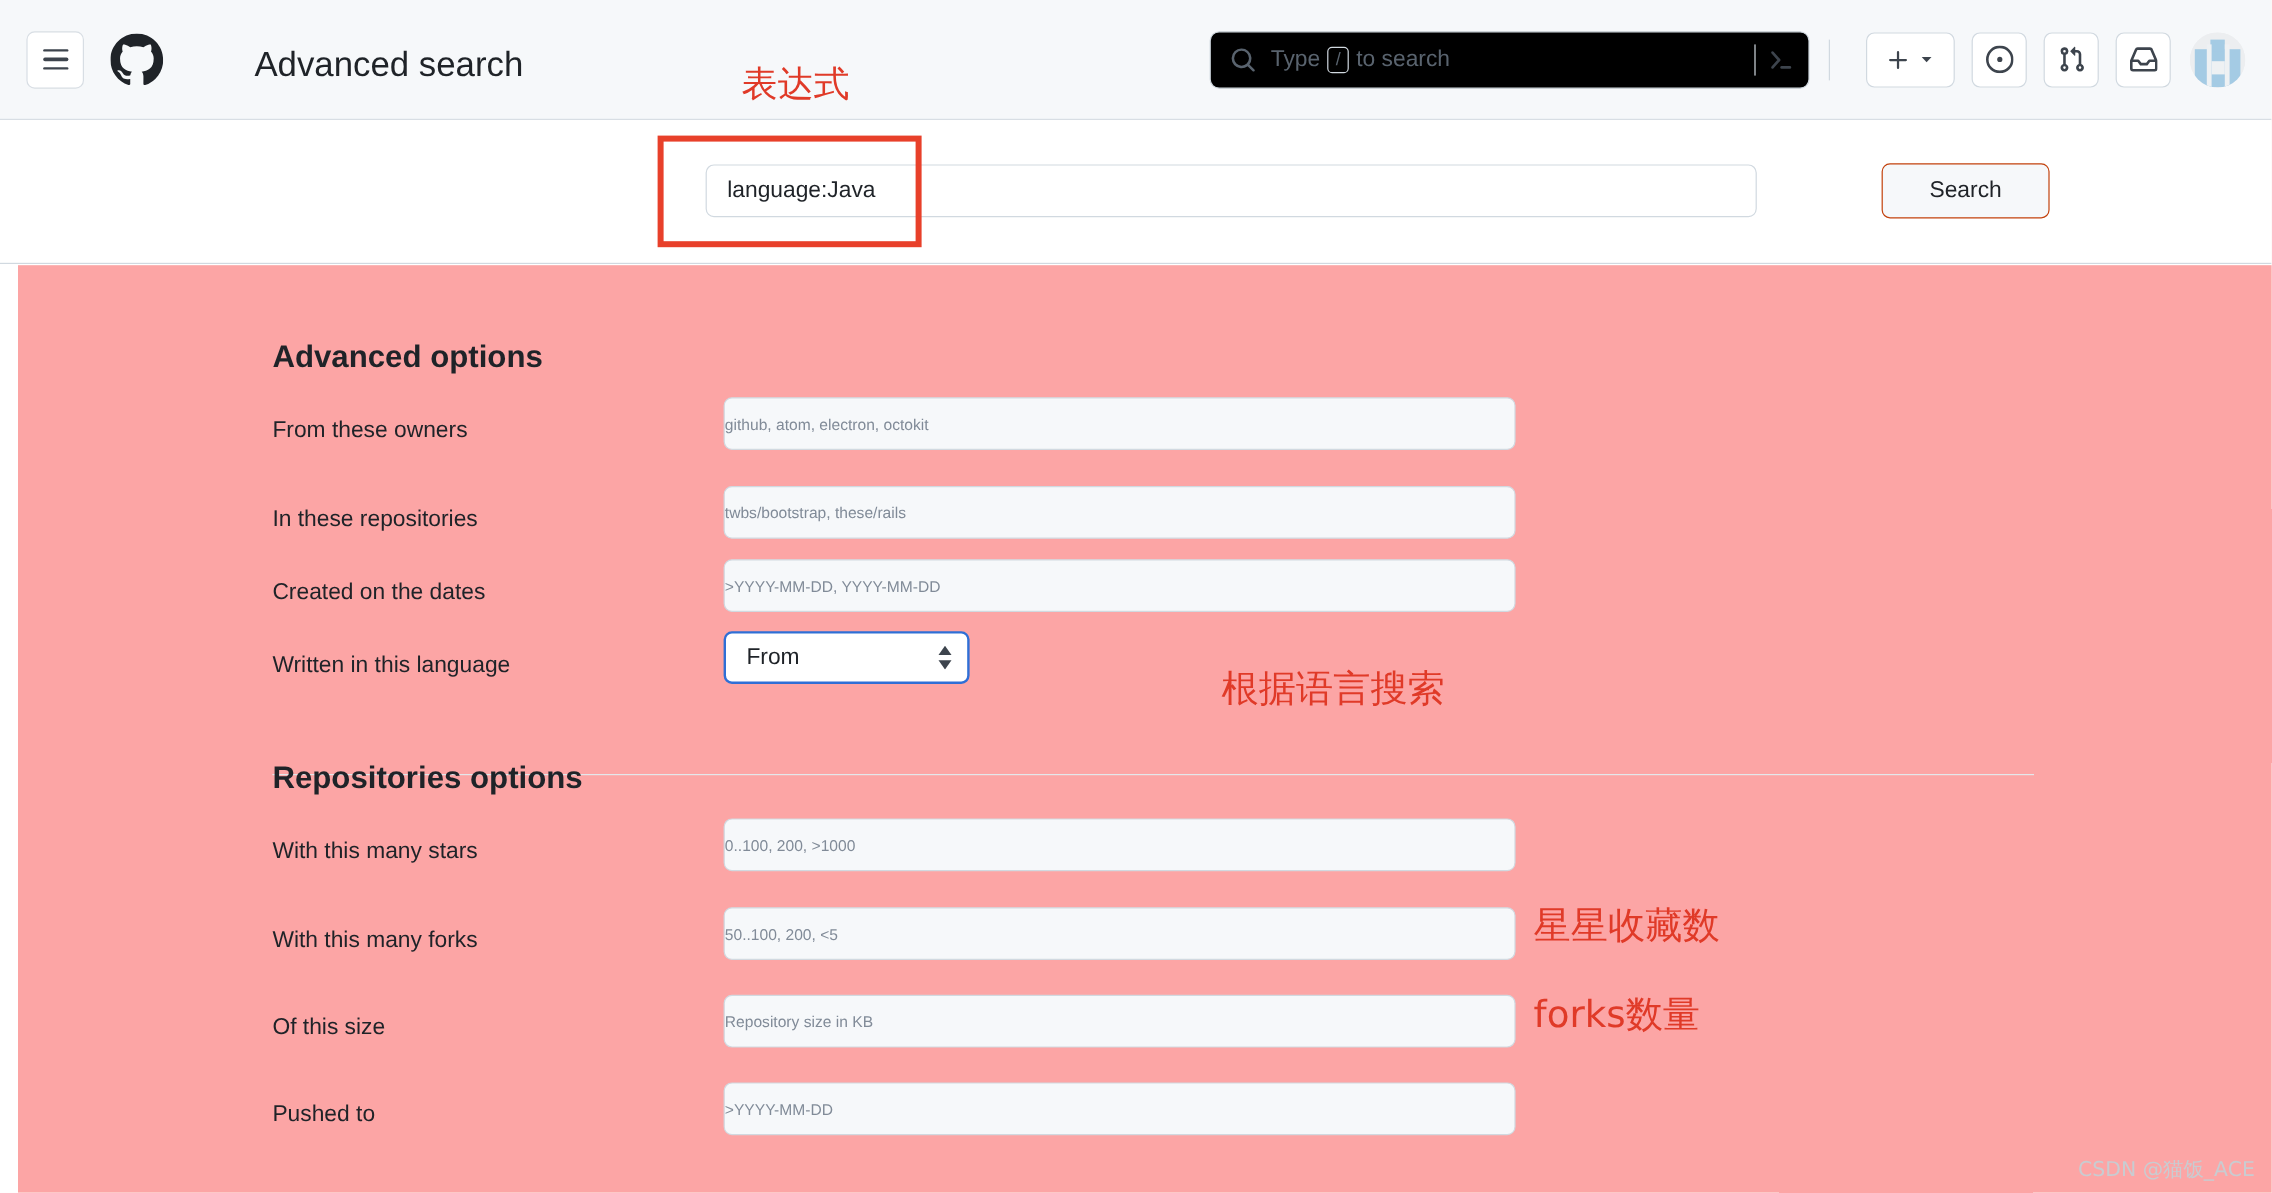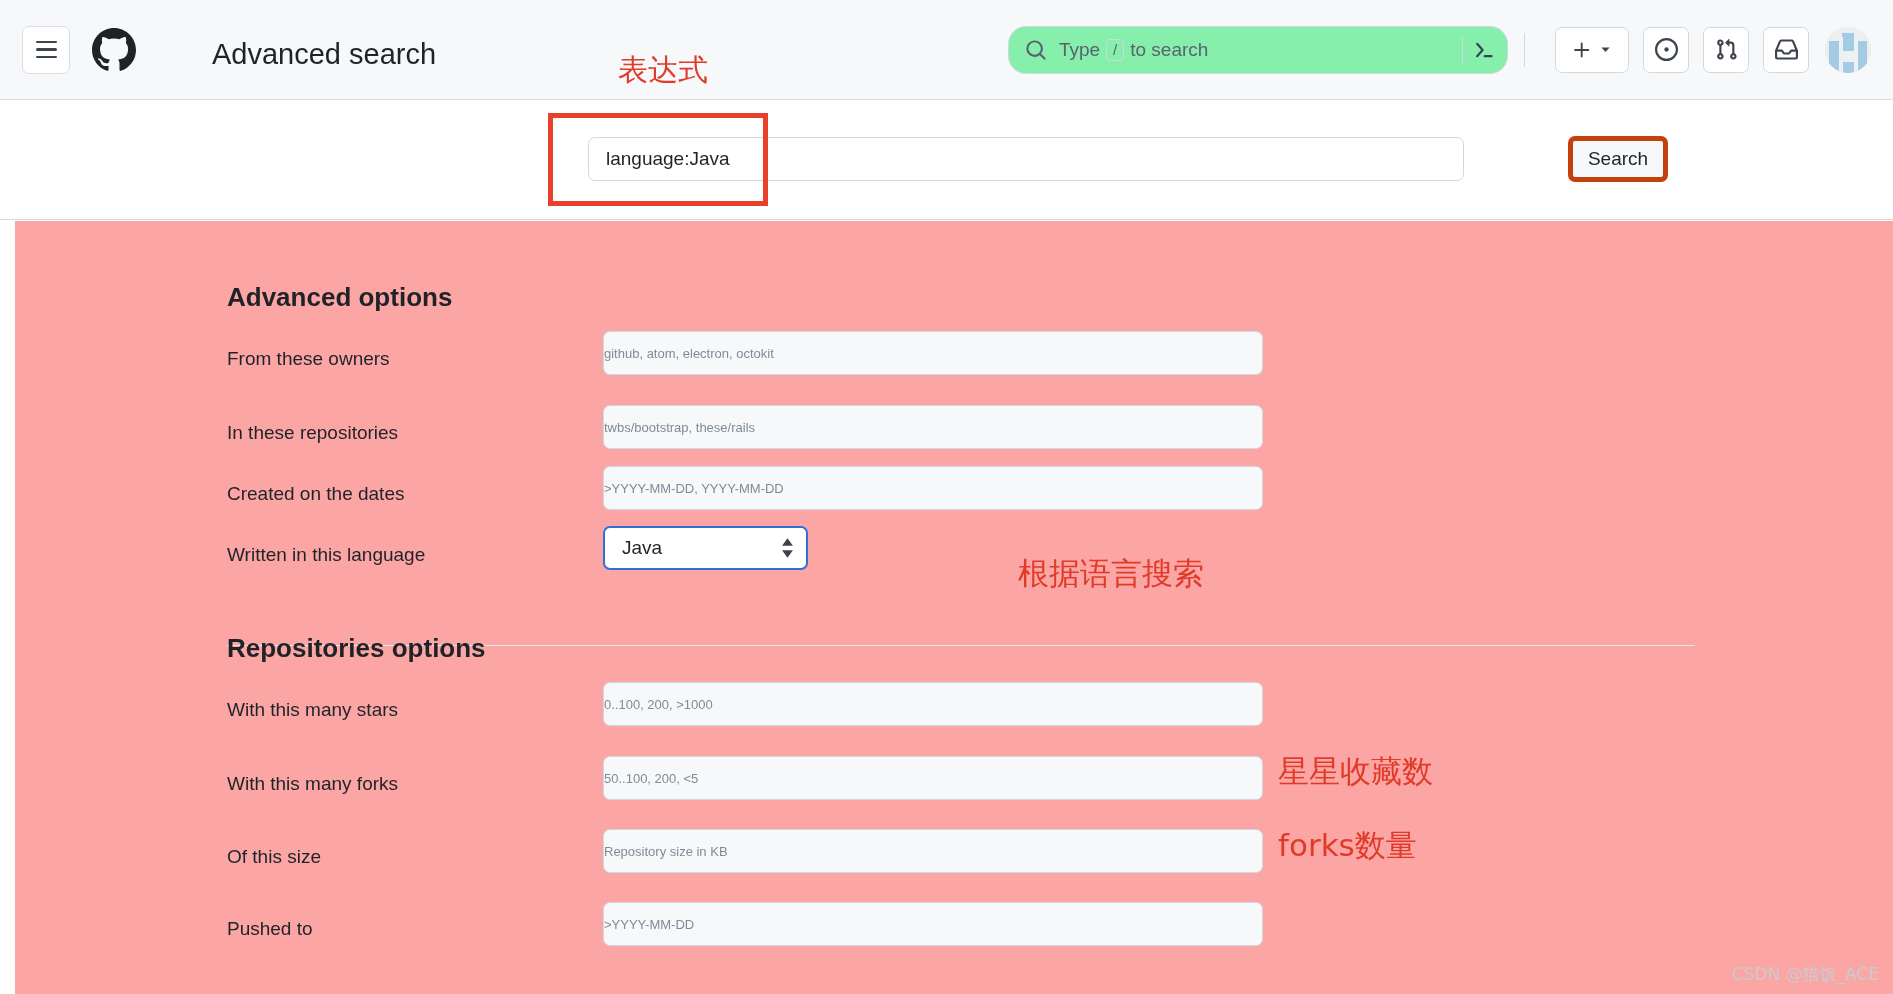--- a/index.html
+++ b/index.html
@@ -65,22 +65,22 @@
     align-items: center;
     justify-content: center;
   }
 
   .header-spacer { flex: 1 1 auto; }
 
   .search-box {
     width: 500px;
     height: 48px;
     border: 1px solid #d1d9e0;
-    border-radius: 18px;
-    background: #86efac;
+    border-radius: 8px;
+    background: #000000;
     display: flex;
     align-items: center;
     padding: 0 12px 0 16px;
     box-sizing: border-box;
     cursor: text;
     flex: 0 0 auto;
   }
   .search-box .magnifier { flex: 0 0 auto; display:flex; align-items:center; }
   .search-placeholder {
     flex: 1 1 auto;
@@ -190,23 +190,23 @@
     padding-left: 17px;
     font-size: 19px;
     color: #1f2328;
     cursor: text;
   }
 
   .search-submit {
     position: absolute;
     left: 1568px;
     top: 136px;
-    width: 100px;
+    width: 140px;
     height: 46px;
-    border: 5px solid #c2410c;
+    border: 1px solid #c2410c;
     border-radius: 7px;
     background: #f6f8fa;
     font-size: 19px;
     color: #1f2328;
     font-family: "Liberation Sans", sans-serif;
     cursor: pointer;
     box-sizing: border-box;
   }
 
   
@@ -411,21 +411,21 @@
     <div class="field-input" style="top:110px;">github, atom, electron, octokit</div>
 
     <div class="field-label" style="top:201px;">In these repositories</div>
     <div class="field-input" style="top:184px;">twbs/bootstrap, these/rails</div>
 
     <div class="field-label" style="top:262px;">Created on the dates</div>
     <div class="field-input" style="top:245px;">&gt;YYYY-MM-DD, YYYY-MM-DD</div>
 
     <div class="field-label" style="top:323px;text-align:center;">Written in this language</div>
     <div class="field-select" style="top:305px;">
-      <span>Java</span>
+      <span>From</span>
       <span class="select-caret">
         <svg width="13" height="9" viewBox="0 0 12 8" fill="#3d444d" aria-hidden="true">
             <path d="M6 0 11 7H1Z"></path>
           </svg>
         <svg width="13" height="9" viewBox="0 0 12 8" fill="#3d444d" aria-hidden="true">
             <path d="M6 8 1 1h10Z"></path>
           </svg>
       </span>
     </div>
 

